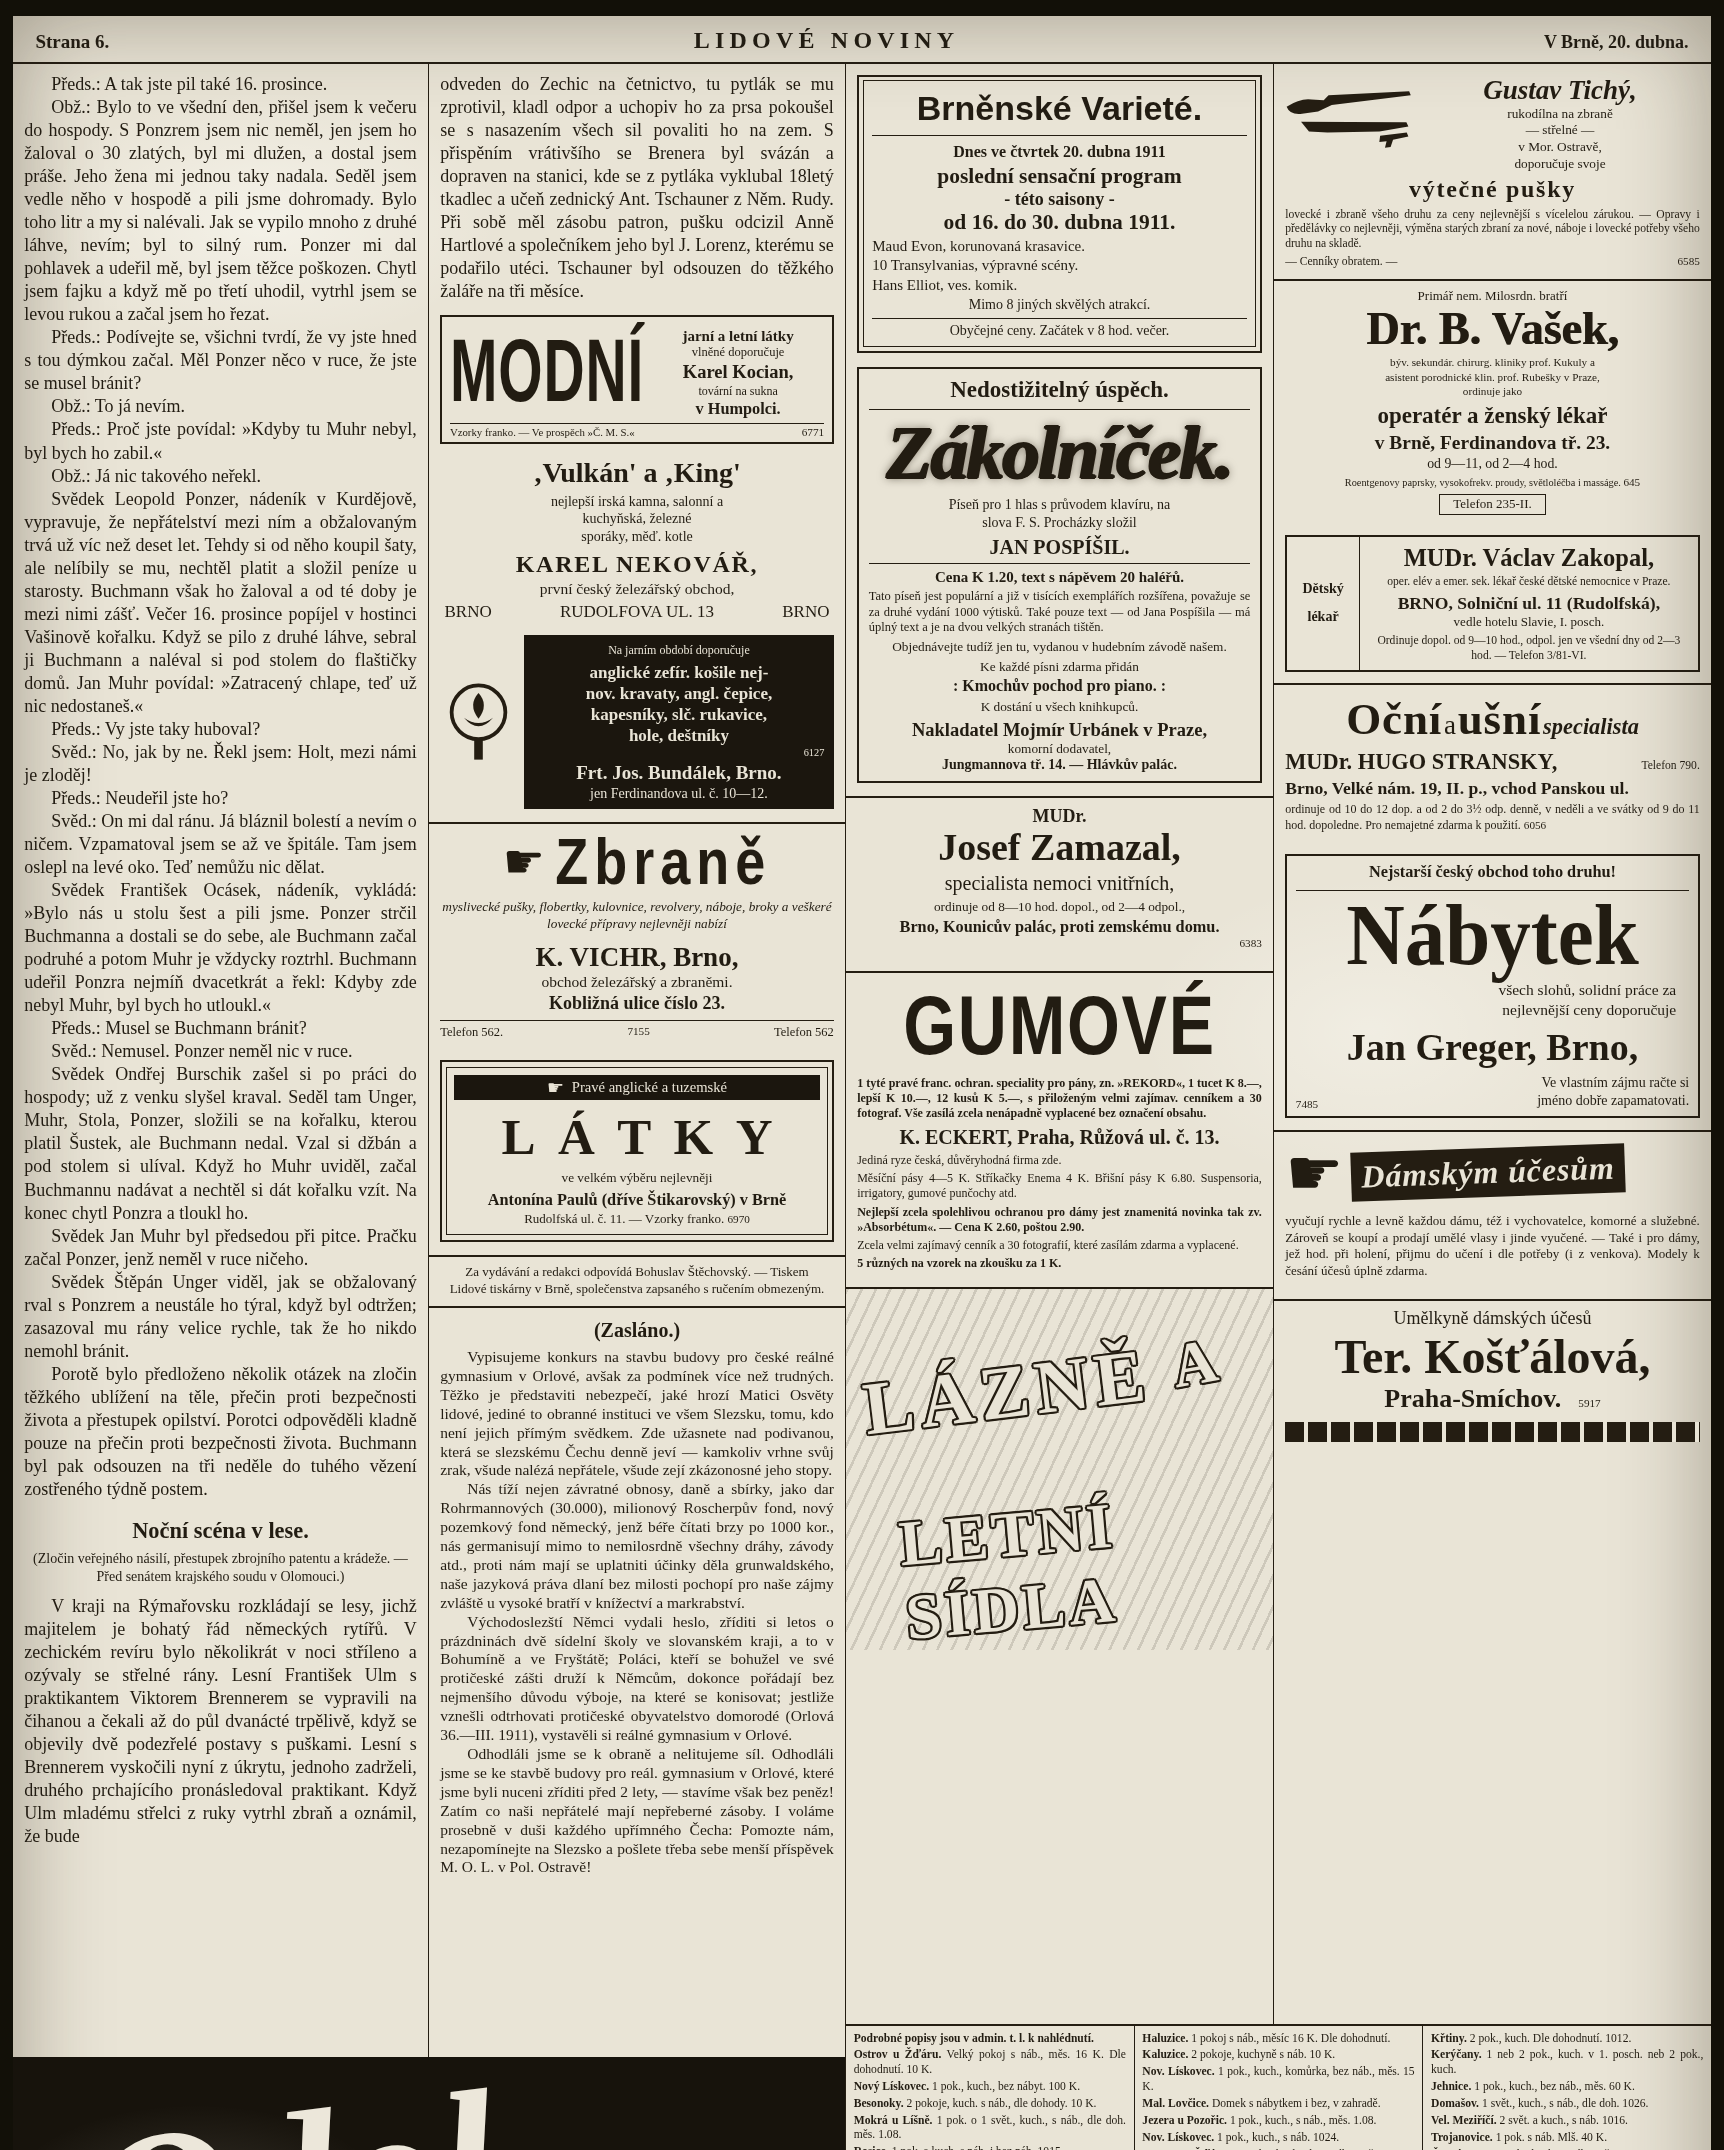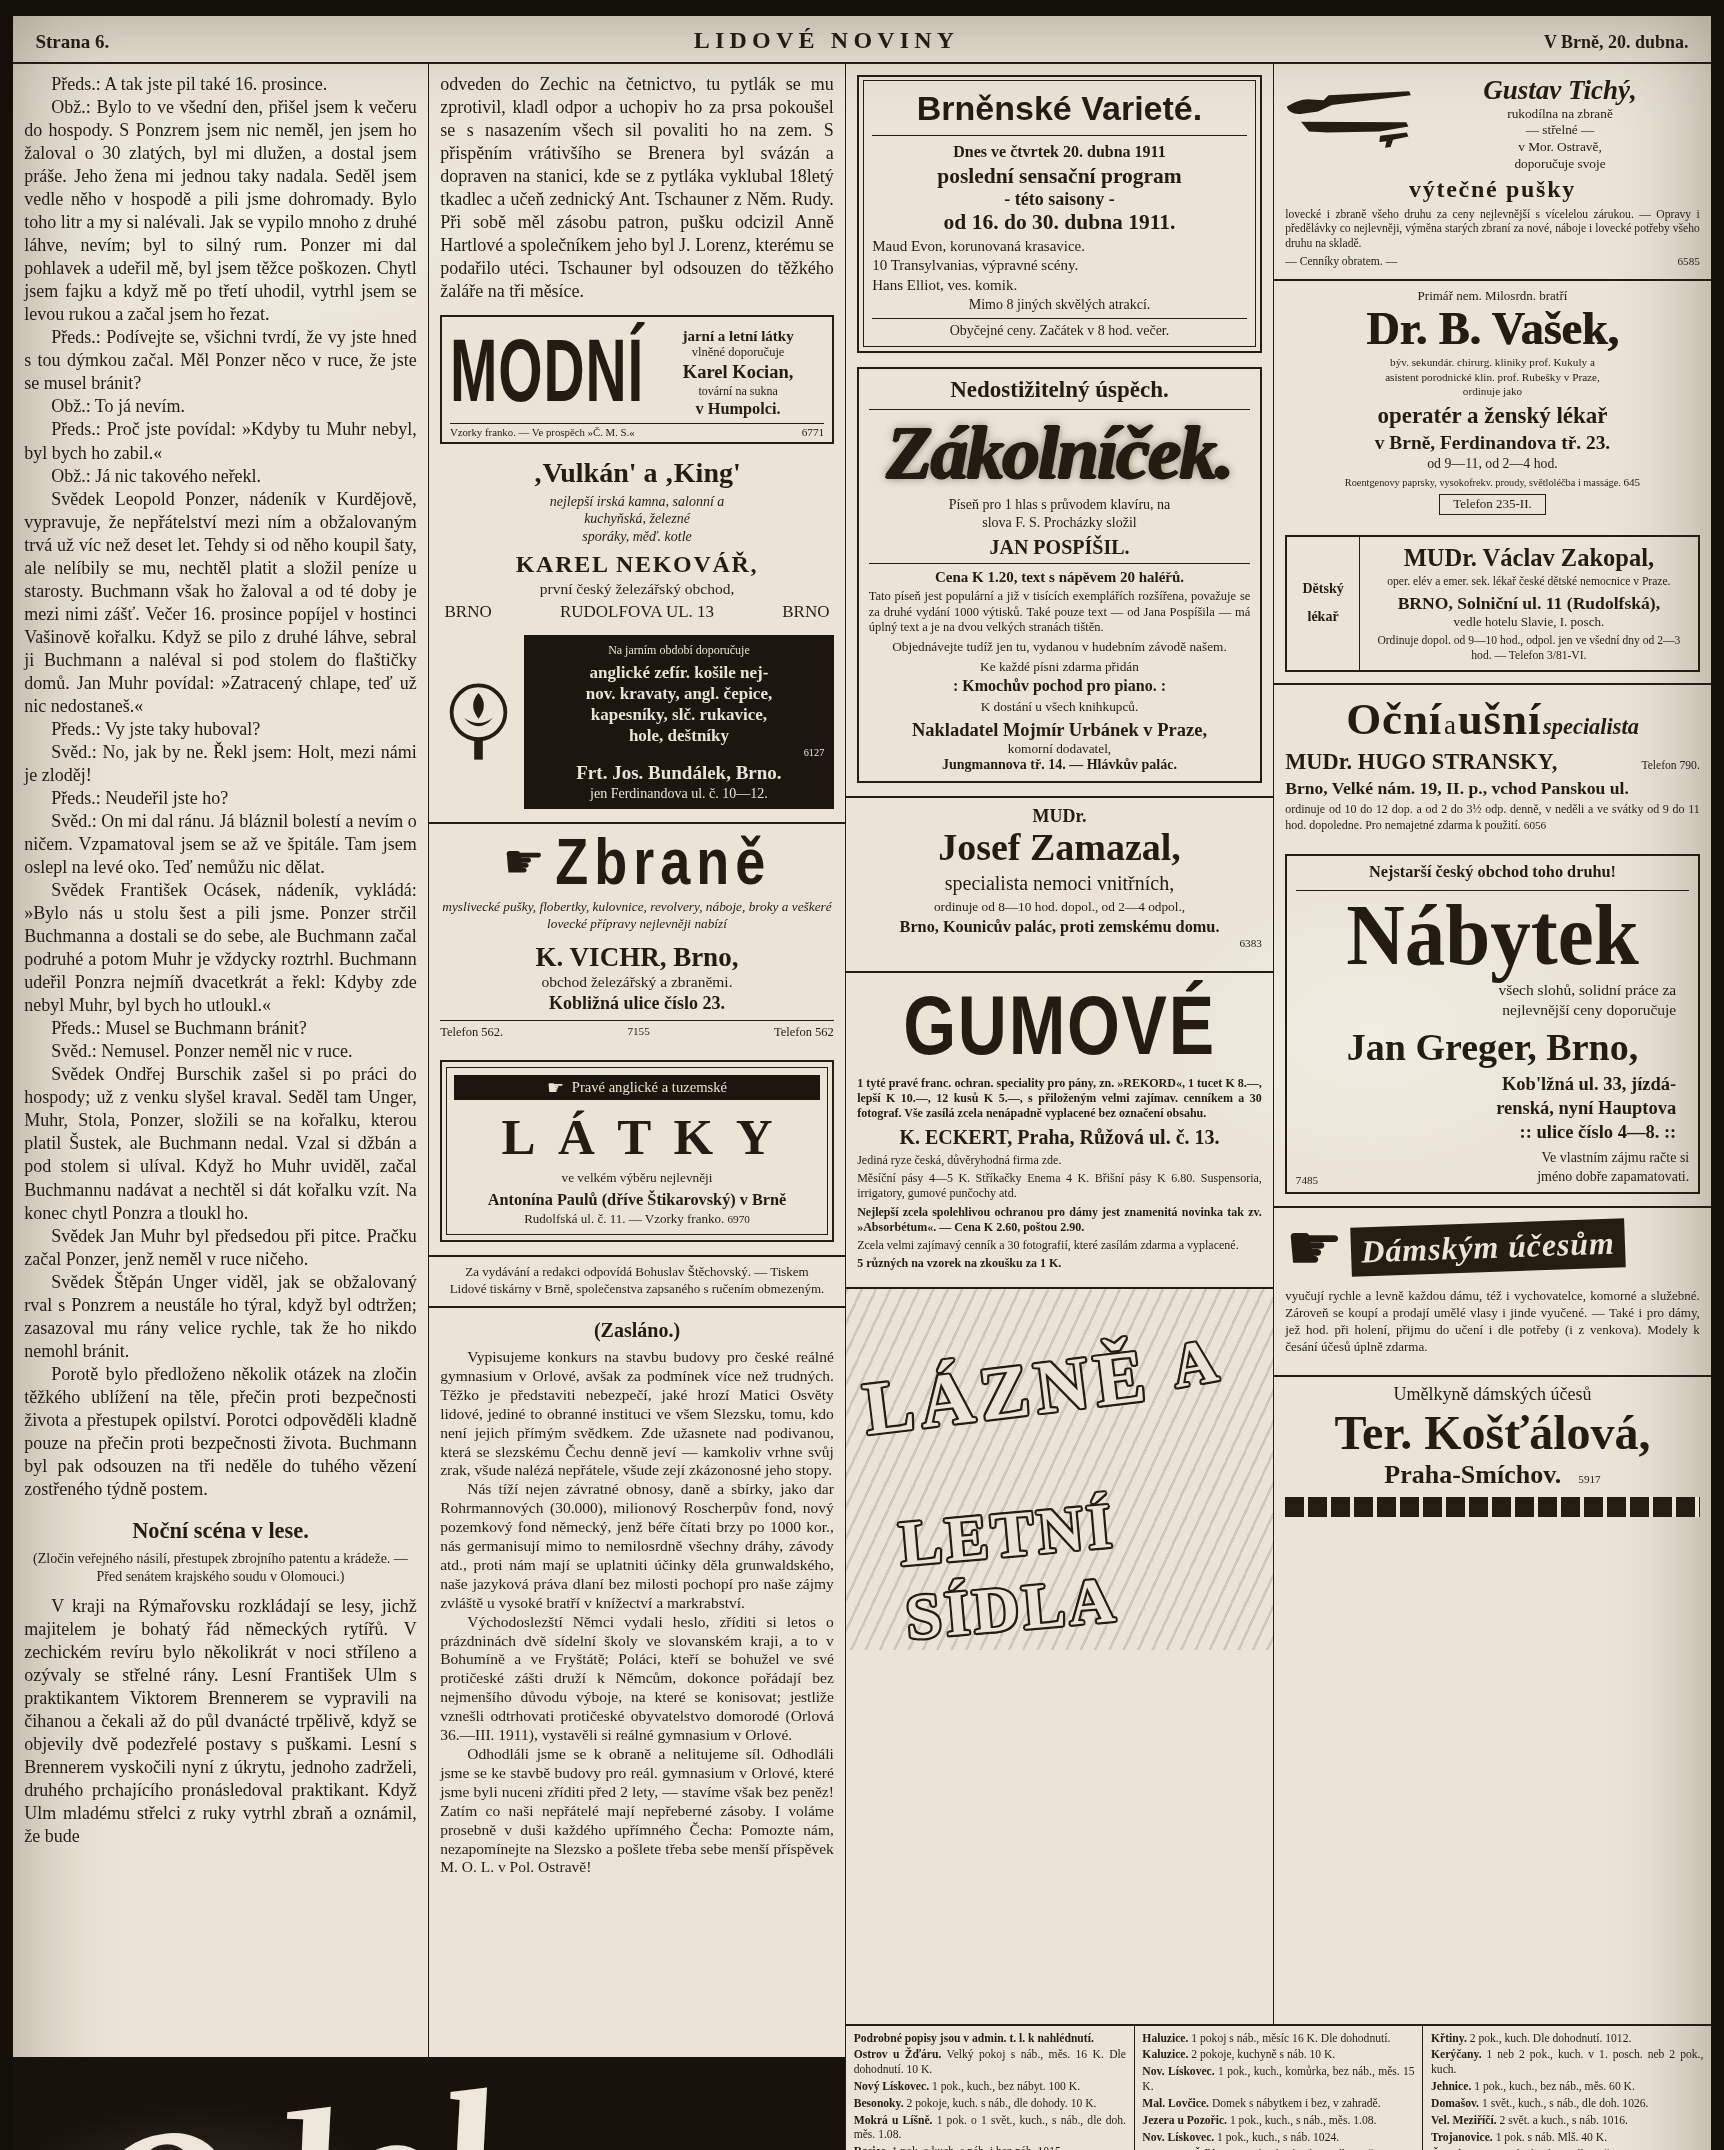--- a/index.html
+++ b/index.html
@@ -41,21 +41,21 @@
   .modni-right{flex:1;text-align:center;line-height:1.25}
   .modni-right .l1{font-weight:bold;font-size:15px}
   .modni-right .l2{font-size:12.5px}
   .modni-right .nm{font-weight:bold;font-size:18.5px}
   .modni-right .l3{font-size:12px}
   .modni-right .pl{font-weight:bold;font-size:16.3px}
   .modni-foot{display:flex;justify-content:space-between;font-size:10.8px;border-top:1.3px solid #241d12;padding-top:2.6px}
   
   .vulkan{text-align:center;margin-top:13px}
   .vulkan-title{font-weight:bold;font-size:28px;margin-bottom:4.3px}
-  .vulkan-desc{font-size:14px;font-style:italic;line-height:1.25}
+  .vulkan-desc{font-size:14px;line-height:1.25}
   .vulkan-name{font-weight:bold;font-size:24px;letter-spacing:1.7px;margin-top:6px}
   .vulkan-sub{font-size:15.5px;margin-top:1.7px}
   .vulkan-cities{display:flex;justify-content:space-between;font-weight:normal;font-size:17px;margin-top:4.3px;padding:0 4.3px}
   
   .bundalek{display:flex;gap:6.9px;margin-top:13px;align-items:stretch}
   .bund-emblem{width:77px;flex:none;display:flex;align-items:center;justify-content:center}
   .bund-dark{flex:1;background:#1b160e;color:#e9e4d6;padding:7.7px 9.5px;text-align:center}
   .bund-lead{font-size:12px;margin-bottom:3.4px}
   .bund-item{font-weight:bold;font-size:17px;line-height:1.25}
   .bund-num{font-size:10.3px;text-align:right}
@@ -510,25 +510,20 @@
               <span class="num">6056</span>
             </div>
           </div>
 
           <div class="nabytek">
             <div class="nab-head">Nejstarší český obchod toho druhu!</div>
             <div class="nab-word">Nábytek</div>
             <div class="nab-desc">všech slohů, solidní práce za</div>
             <div class="nab-desc">nejlevnější ceny doporučuje</div>
             <div class="nab-name">Jan Greger, Brno,</div>
-            <div class="nab-addr">
-              <div>Kob'lžná ul. 33, jízdá-</div>
-              <div>renská, nyní Hauptova</div>
-              <div>::  ulice číslo 4—8.  ::</div>
-            </div>
             <div class="nab-footrow">
               <span class="num">7485</span>
               <span class="nab-note">
                 <span>Ve vlastním zájmu račte si</span><br>
                 <span>jméno dobře zapamatovati.</span>
               </span>
             </div>
           </div>
 
           <div class="ucesy">

